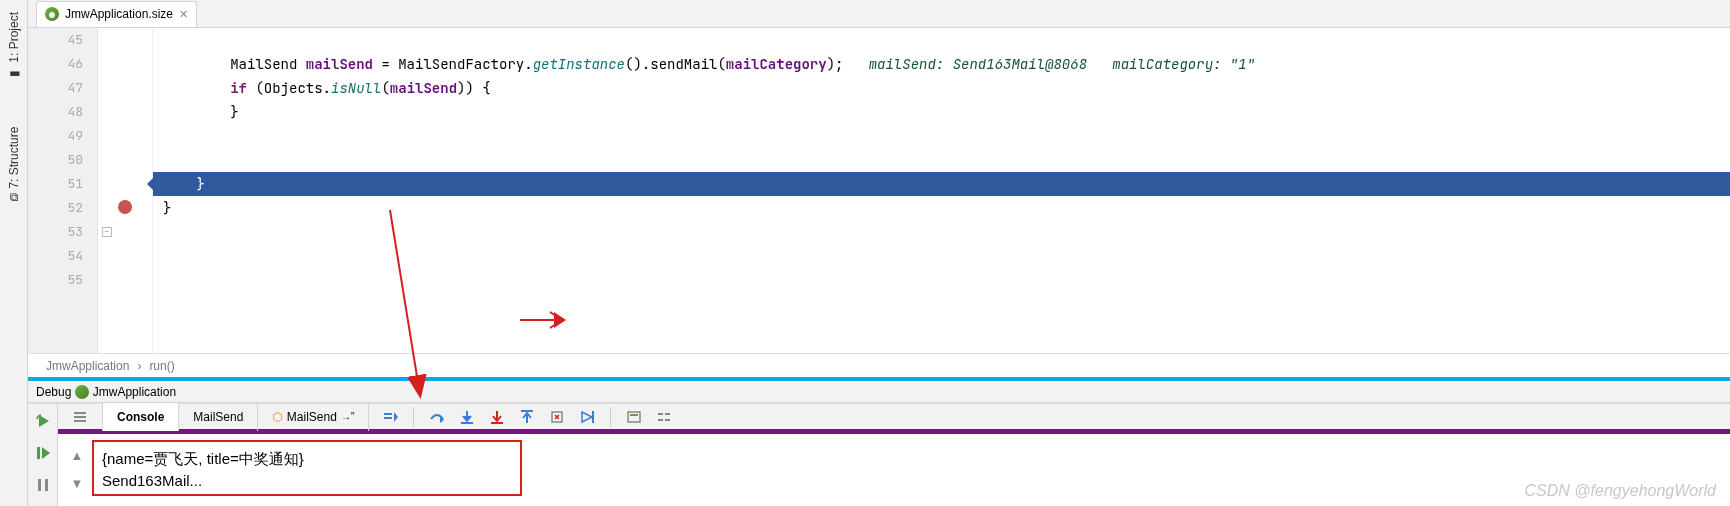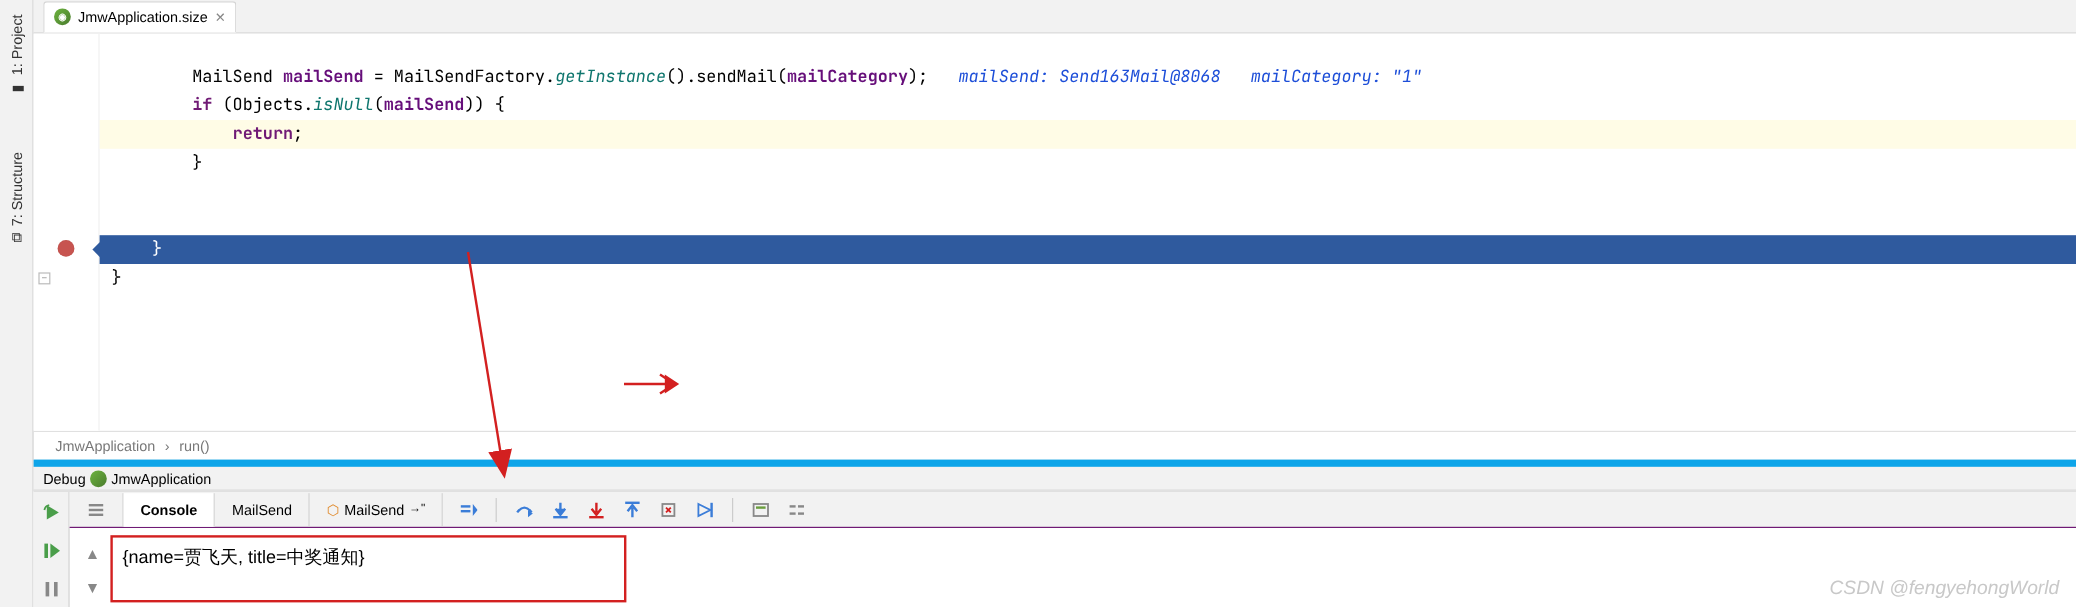--- a/index.html
+++ b/index.html
@@ -30,34 +30,34 @@
 .line-48 { background: #fffce6; }
 .line-52 { background: #ffe8e8; }
 .line-53 { background: #2f5a9e; color: #fff; position: relative; }
 .line-53::before { content: ""; position: absolute; left: -6px; top: 4px; width: 0; height: 0; border-top: 8px solid transparent; border-bottom: 8px solid transparent; border-right: 8px solid #2f5a9e; }
 
 .kw { color: #701a75; font-weight: bold; }
 .type { color: #000; }
 .var { color: #660e7a; font-weight: bold; }
 .method { color: #000; }
 .static-method { color: #0f766e; font-style: italic; }
-.hint { color: #1d4ed8; font-style: italic; }
+.hint { color: #14532d; font-style: italic; }
 .paren { color: #000; }
 
 .breadcrumb { height: 24px; border-top: 1px solid #e0e0e0; padding-left: 14px; display: flex; align-items: center; font-size: 12px; color: #787878; }
 .breadcrumb span { padding: 0 4px; }
 
-.debug-header { height: 26px; background: #f2f2f2; border-top: 6px solid #0ea5e9; border-bottom: 1px solid #d4d4d4; display: flex; align-items: center; padding-left: 8px; font-size: 12px; }
+.debug-header { height: 26px; background: #f2f2f2; border-top: 4px solid #0ea5e9; border-bottom: 1px solid #d4d4d4; display: flex; align-items: center; padding-left: 8px; font-size: 12px; }
 .debug-header .spring-icon { width: 14px; height: 14px; border-radius: 50%; background: linear-gradient(135deg, #6db33f, #4a7c2e); margin-right: 4px; }
 
 .debug-panel { display: flex; background: #fff; border-top: 1px solid #e0e0e0; }
 .debug-left { width: 30px; background: #f2f2f2; border-right: 1px solid #d4d4d4; display: flex; flex-direction: column; align-items: center; padding-top: 6px; gap: 10px; }
 .debug-main { flex: 1; display: flex; flex-direction: column; }
 
-.debug-tabs { height: 30px; border-bottom: 1px solid #701a75; display: flex; align-items: center; background: #f2f2f2; }
+.debug-tabs { height: 30px; border-bottom: 5px solid #701a75; display: flex; align-items: center; background: #f2f2f2; }
 .debug-tab { height: 28px; padding: 0 14px; display: flex; align-items: center; gap: 4px; font-size: 12px; border-right: 1px solid #d4d4d4; cursor: pointer; }
 .debug-tab.active { background: #fff; font-weight: bold; }
 .debug-toolbar { display: flex; align-items: center; padding-left: 10px; gap: 8px; }
 .toolbar-sep { width: 1px; height: 20px; background: #ccc; margin: 0 4px; }
 .toolbar-btn { width: 22px; height: 22px; display: flex; align-items: center; justify-content: center; cursor: pointer; }
 
 .console-area { display: flex; padding: 6px; }
 .console-nav { width: 26px; display: flex; flex-direction: column; align-items: center; gap: 6px; padding-top: 4px; }
 .console-output { flex: 1; font-family: Liberation Sans, sans-serif; font-size: 15px; line-height: 22px; padding: 8px 12px; position: relative; }
 .red-box { position: absolute; top: 0; left: 2px; width: 430px; height: 56px; border: 2px solid #d32020; pointer-events: none; }
@@ -92,29 +92,41 @@
   <div class="content-area">
     <div class="tab-bar">
       <div class="tab">
         <span class="tab-icon">◉</span>
         <span>JmwApplication.size</span>
         <span class="tab-close">✕</span>
       </div>
     </div>
 
     <div class="editor-container">
+      <div class="gutter">
+        <div>45</div>
+        <div>46</div>
+        <div>47</div>
+        <div>48</div>
+        <div>49</div>
+        <div>50</div>
+        <div>51</div>
+        <div>52</div>
+        <div>53</div>
+        <div>54</div>
+        <div>55</div>
+      </div>
       <div class="gutter-icons">
         <div class="gutter-icon breakpoint-icon" style="top:172px"></div>
         <div class="collapse-mark" style="top:199px">−</div>
       </div>
       <div class="code-area">
         <div class="code-line"></div>
         <div class="code-line">        <span class="type">MailSend </span><span class="var">mailSend</span><span> = </span><span class="type">MailSendFactory.</span><span class="static-method">getInstance</span><span class="paren">().</span><span class="method">sendMail</span><span class="paren">(</span><span class="var">mailCategory</span><span class="paren">);</span><span class="hint">   mailSend: Send163Mail@8068   mailCategory: "1"</span></div>
         <div class="code-line">        <span class="kw">if </span><span>(Objects.</span><span class="static-method">isNull</span><span>(</span><span class="var">mailSend</span><span>)) {</span></div>
-        <div class="code-line line-48">            <span class="kw">return</span><span>;</span></div>
         <div class="code-line">        <span>}</span></div>
         <div class="code-line"></div>
         <div class="code-line"></div>
         <div class="code-line line-53"><span>    }</span></div>
         <div class="code-line"><span>}</span></div>
         <div class="code-line"></div>
       </div>
     </div>
 
     <div class="breadcrumb">
@@ -235,20 +247,21 @@
         </div>
 
         <div class="console-area">
           <div class="console-nav">
             <div class="toolbar-btn gray">▲</div>
             <div class="toolbar-btn gray">▼</div>
           </div>
           <div class="console-output">
             <div class="red-box"></div>
             <div>{name=贾飞天, title=中奖通知}</div>
+            <div>Send163Mail...</div>
           </div>
         </div>
       </div>
     </div>
   </div>
 </div>
 
 <svg class="arrow-svg" width="260" height="220">
   <defs>
       <marker id="ah" markerWidth="12" markerHeight="12" refX="10" refY="5" orient="auto">

